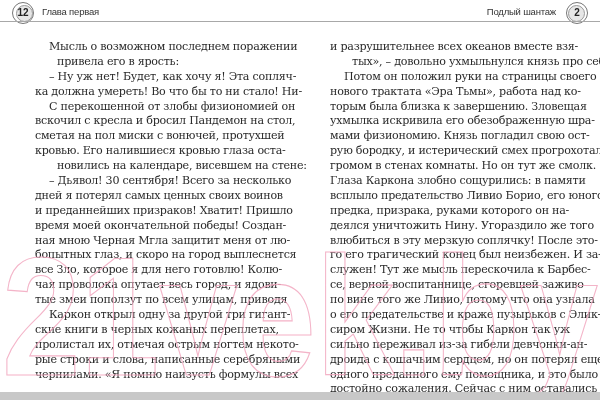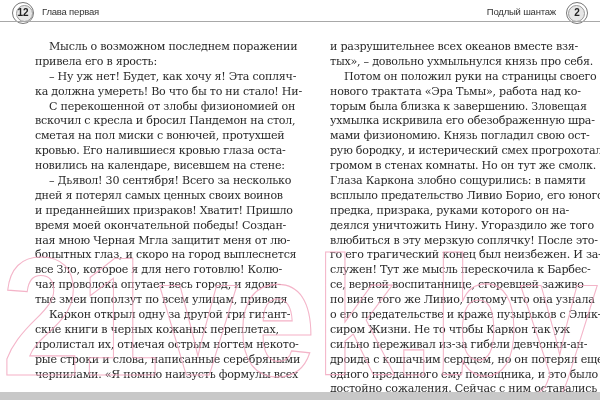--- a/index.html
+++ b/index.html
@@ -43,21 +43,21 @@
     .running-head.right { right: 44px; text-align: right; }
 
     .column {
       position: absolute; top: 40px; width: 230px;
       font-size: 11.1px; line-height: 14.9px; text-align: justify;
       letter-spacing: -0.25px;
     }
     .column.left { left: 35px; }
     .column.right { left: 330px; }
     .line { display: block; white-space: nowrap; height: 14.9px; text-align-last: justify; }
-    .line.last { text-align-last: left; }
+    .line.last { text-align-last: left; margin-left: 22px; }
     .line.indent { padding-left: 14px; }
 
     .bottom-bar {
       position: absolute; left: 0; right: 0; top: 392px; height: 8px; background: #c8c8c8;
     }
     .watermark {
       position: absolute; left: 0; top: 0; width: 600px; height: 400px; pointer-events: none;
     }
   </style>
 </head>

